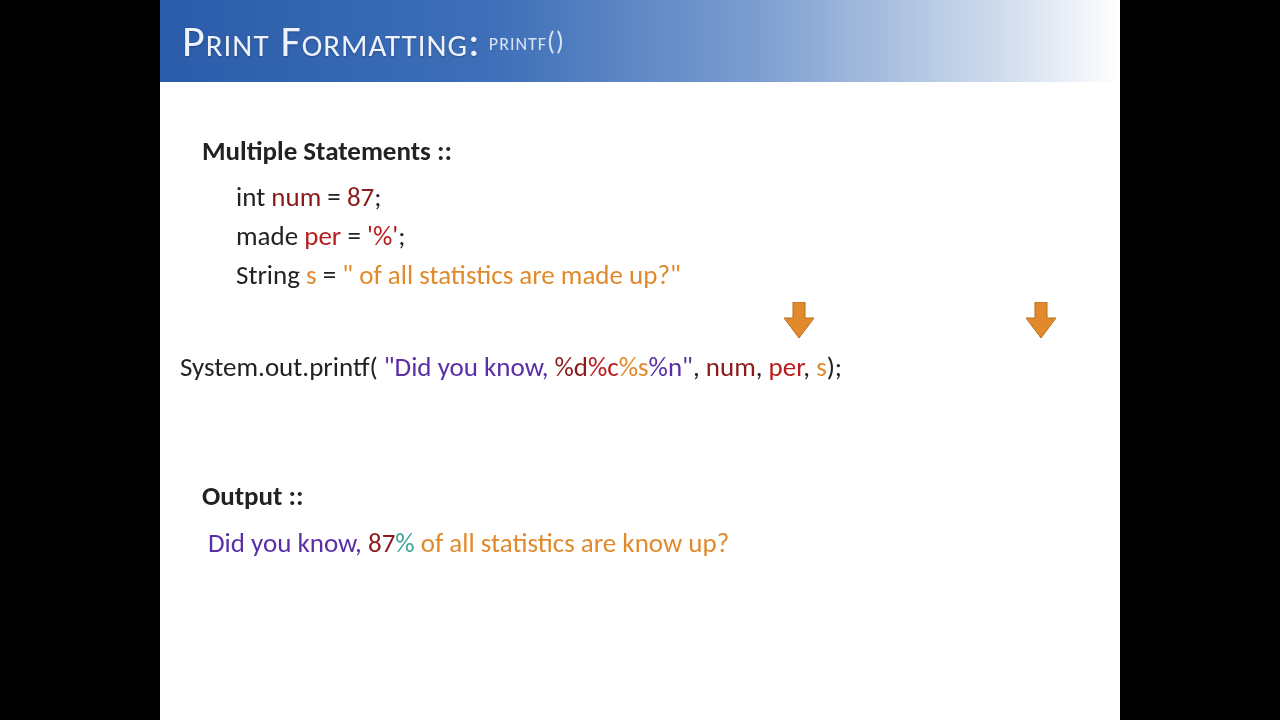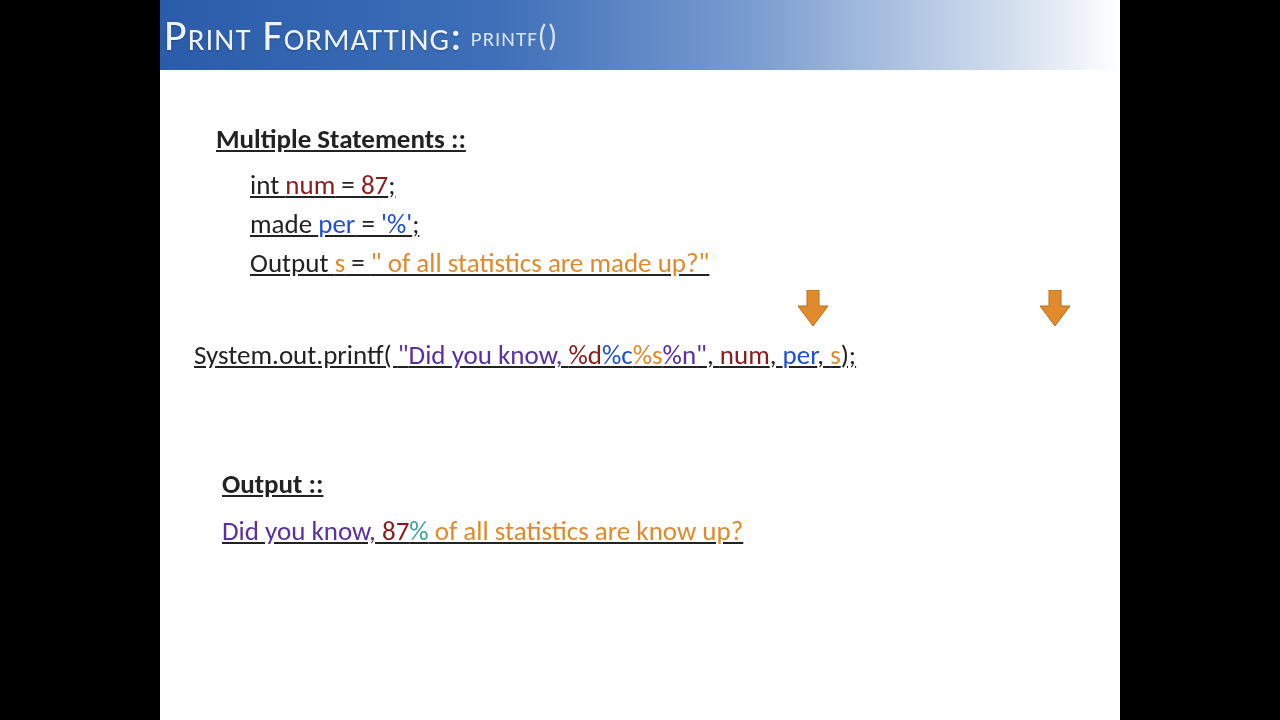--- a/index.html
+++ b/index.html
@@ -5,53 +5,53 @@
   * { margin: 0; padding: 0; box-sizing: border-box; }
   html, body { width: 1280px; height: 720px; overflow: hidden; font-family: Calibri, "Segoe UI", Arial, sans-serif; }
   body { background: #000; display: flex; justify-content: center; }
   .slide {
     width: 960px;
     height: 720px;
     background: #fff;
     position: relative;
   }
   .title-bar {
-    height: 70px;
+    height: 82px;
     width: 100%;
     background: linear-gradient(90deg, #2a5caa 0%, #3e6fb8 35%, #7b9dd0 62%, #d8e2f0 90%, #fff 100%);
     display: flex;
     align-items: center;
-    padding-left: 4px;
+    padding-left: 22px;
     color: #eef2fa;
     font-variant: small-caps;
     letter-spacing: 1px;
     white-space: nowrap;
   }
   .title-main {
     font-size: 44px;
     font-weight: 400;
     text-shadow: 0 1px 2px rgba(0,0,0,0.25);
   }
   .title-sub {
-    font-size: 30px;
+    font-size: 26px;
     font-weight: 400;
     margin-left: 8px;
     color: #eaf0fb;
     opacity: 0.9;
   }
-  .content { padding: 52px 30px 0 56px; font-size: 27px; color: #222; text-decoration: underline; }
+  .content { padding: 52px 30px 0 42px; font-size: 27px; color: #222; }
   .heading { font-weight: 700; font-size: 27px; margin-bottom: 10px; }
   .code-block { padding-left: 34px; }
   .code-block .line { line-height: 1.45; white-space: nowrap; }
   .printf-line { margin-top: 56px; margin-left: -22px; white-space: nowrap; position: relative; }
-  .output-heading { font-weight: 700; font-size: 27px; margin-top: 96px; margin-left: 6px; }
+  .output-heading { font-weight: 700; font-size: 27px; margin-top: 96px; }
   .output-line { margin-top: 14px; margin-left: 6px; white-space: nowrap; }
   .c-black    { color: #222; text-align: right; }
   .c-darkred  { color: #8b1a1a; }
-  .c-blue     { color: #1d4ed8; }
+  .c-blue     { color: #b91c1c; }
   .c-orange   { color: #e08a2b; }
   .c-purple   { color: #5a2fa6; }
   .c-teal     { color: #3ea59a; }
   .arrow {
     position: absolute;
     width: 30px;
     height: 36px;
   }
   .arrow svg { width: 100%; height: 100%; display: block; }
 </style>
@@ -70,21 +70,21 @@
     <div class="heading">Multiple Statements ::</div>
 
     <div class="code-block">
       <div class="line">
         <span class="c-black">int </span><span class="c-darkred">num</span><span class="c-black"> = </span><span class="c-darkred">87</span><span class="c-black">;</span>
       </div>
       <div class="line">
         <span class="c-black">made </span><span class="c-blue">per</span><span class="c-black"> = </span><span class="c-blue">'%'</span><span class="c-black">;</span>
       </div>
       <div class="line">
-        <span class="c-black">Output </span><span class="c-orange">s</span><span class="c-black"> = </span><span class="c-orange">" of all statistics are made up?"</span>
+        <span class="c-black">String </span><span class="c-orange">s</span><span class="c-black"> = </span><span class="c-orange">" of all statistics are made up?"</span>
       </div>
     </div>
 
     <div class="printf-line">
       <span class="c-black">System.out.printf( </span><span class="c-purple">"</span><span class="c-purple">Did you know, </span><span class="c-darkred">%d</span><span class="c-blue">%c</span><span class="c-orange">%s</span><span class="c-purple">%n</span><span class="c-purple">"</span><span class="c-black">, </span><span class="c-darkred">num</span><span class="c-black">, </span><span class="c-blue">per</span><span class="c-black">, </span><span class="c-orange">s</span><span class="c-black">);</span>
 
       <div class="arrow" style="left:604px; top:-48px;">
         <svg viewBox="0 0 30 36">
             <path d="M9 0 H21 V16 H30 L15 36 L0 16 H9 Z" fill="#e08a2b" stroke="#b96f1c" stroke-width="1"></path>
           </svg>

